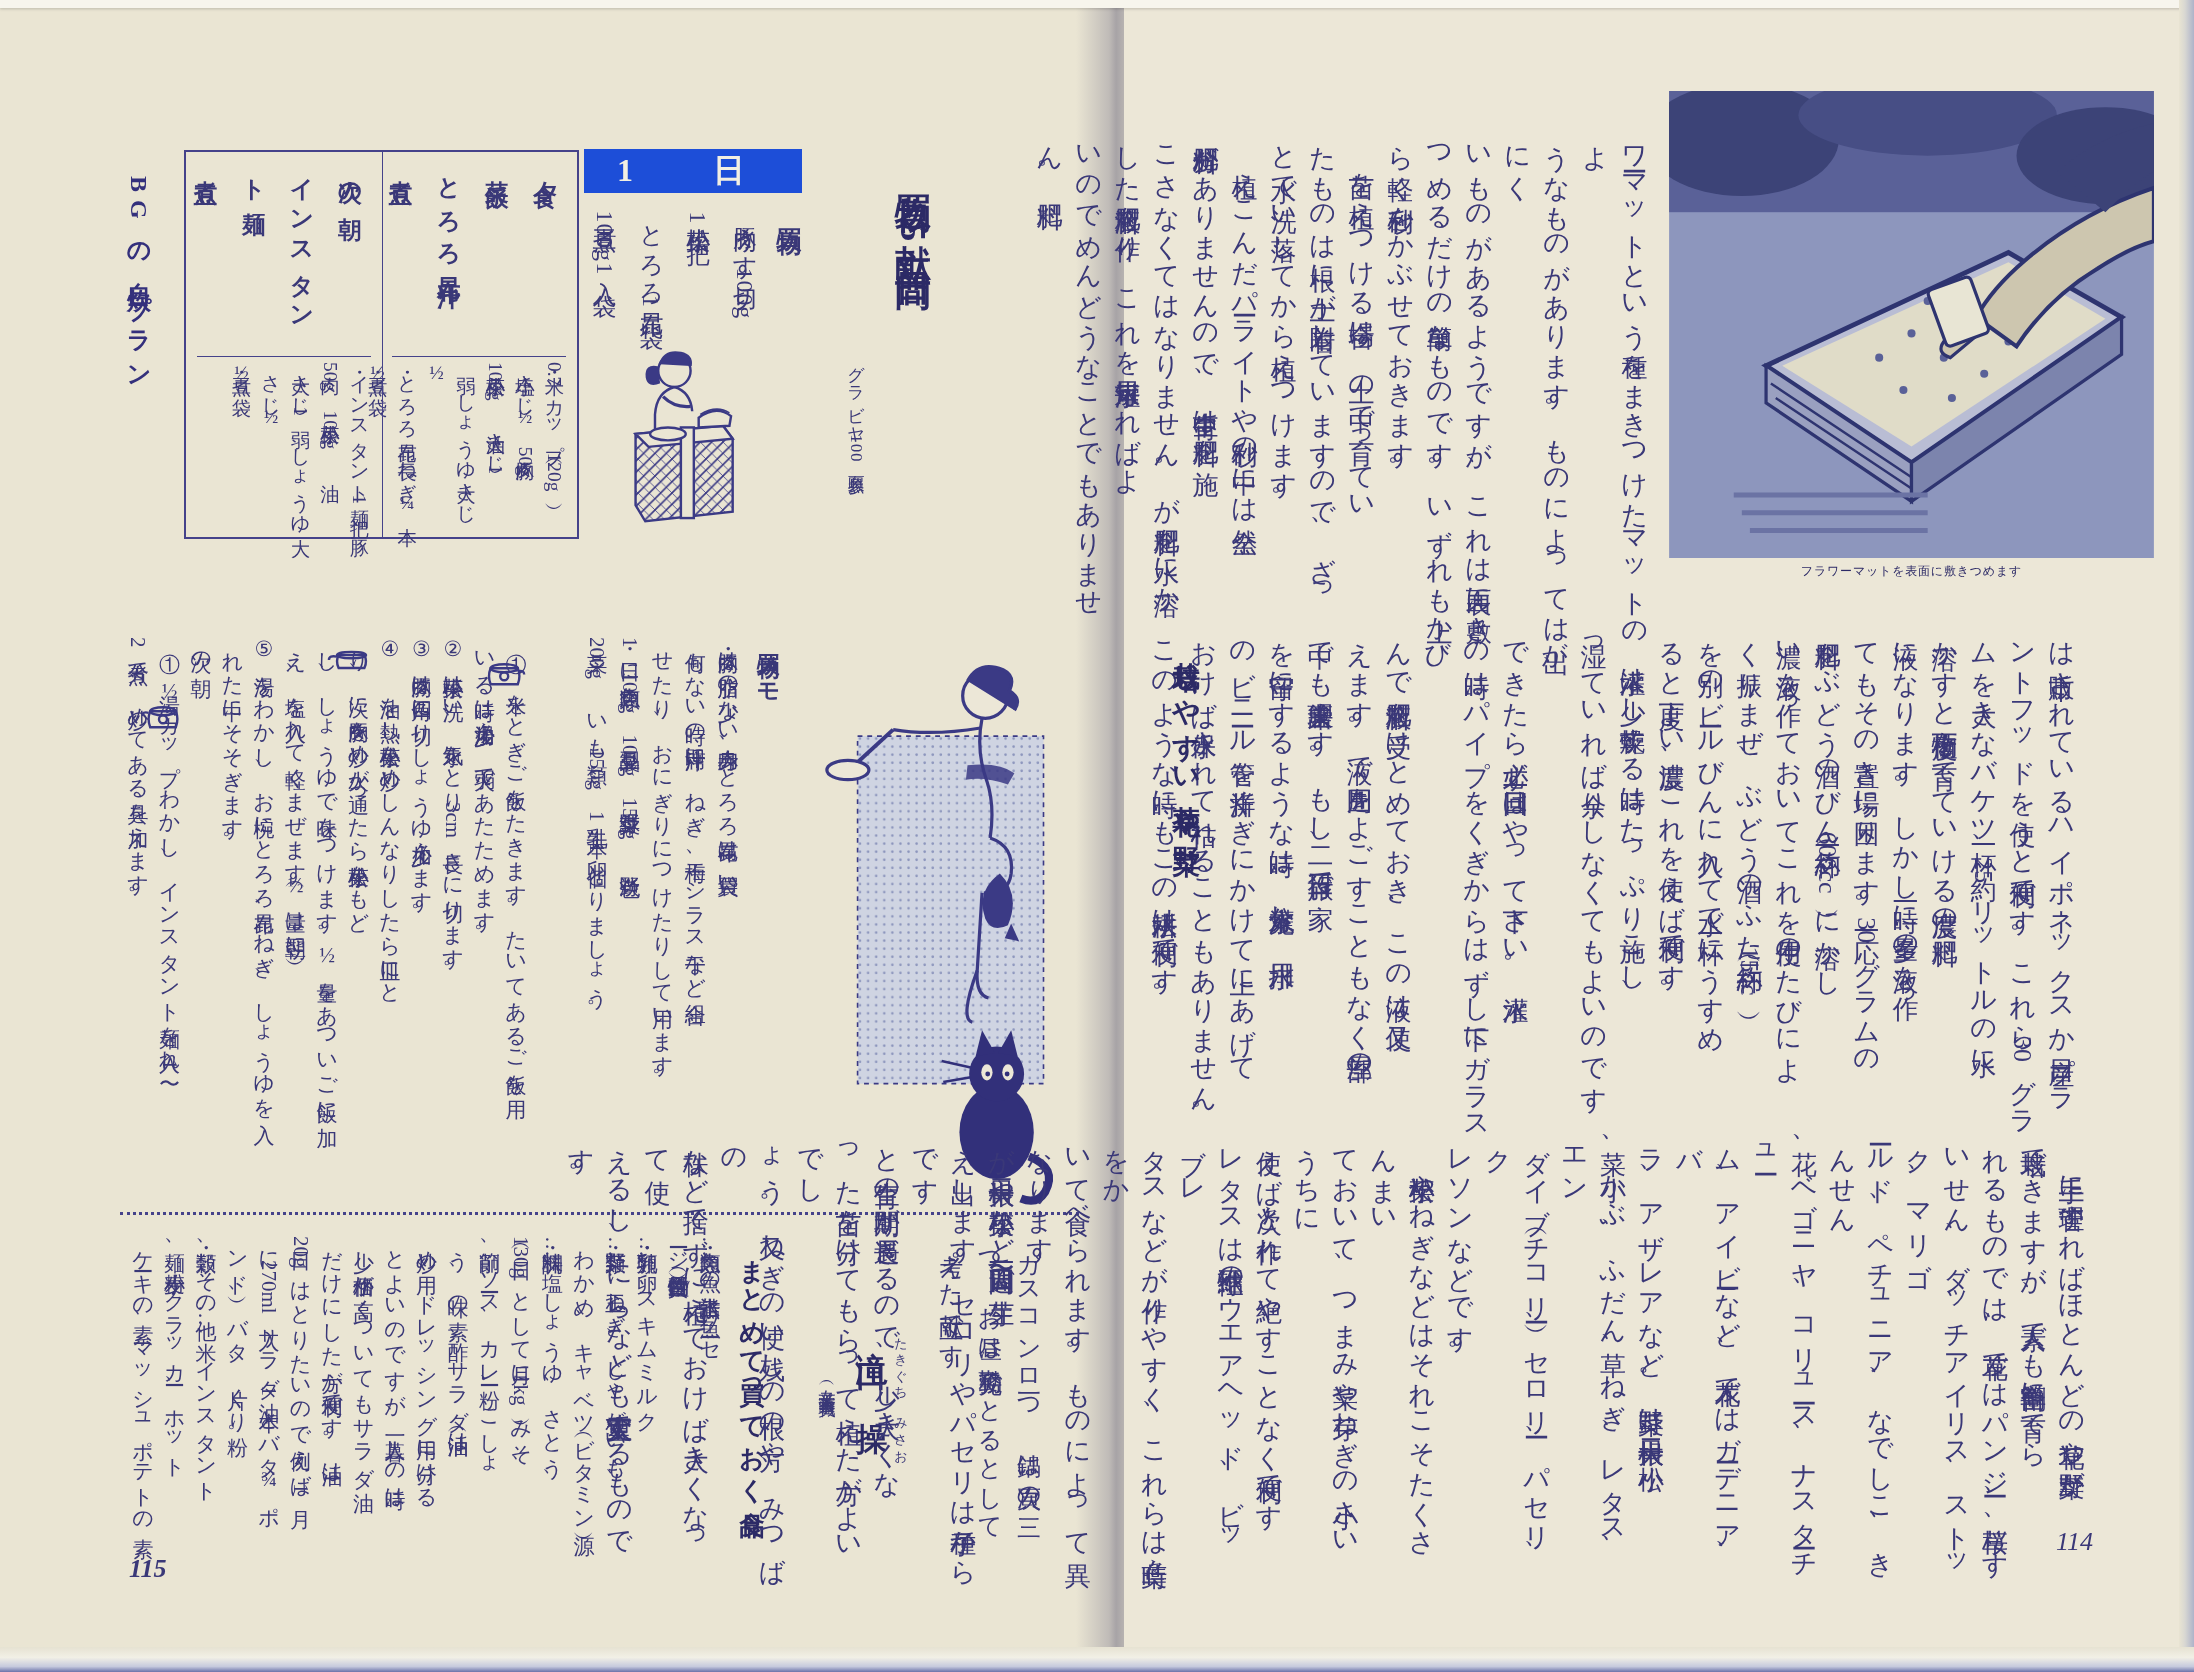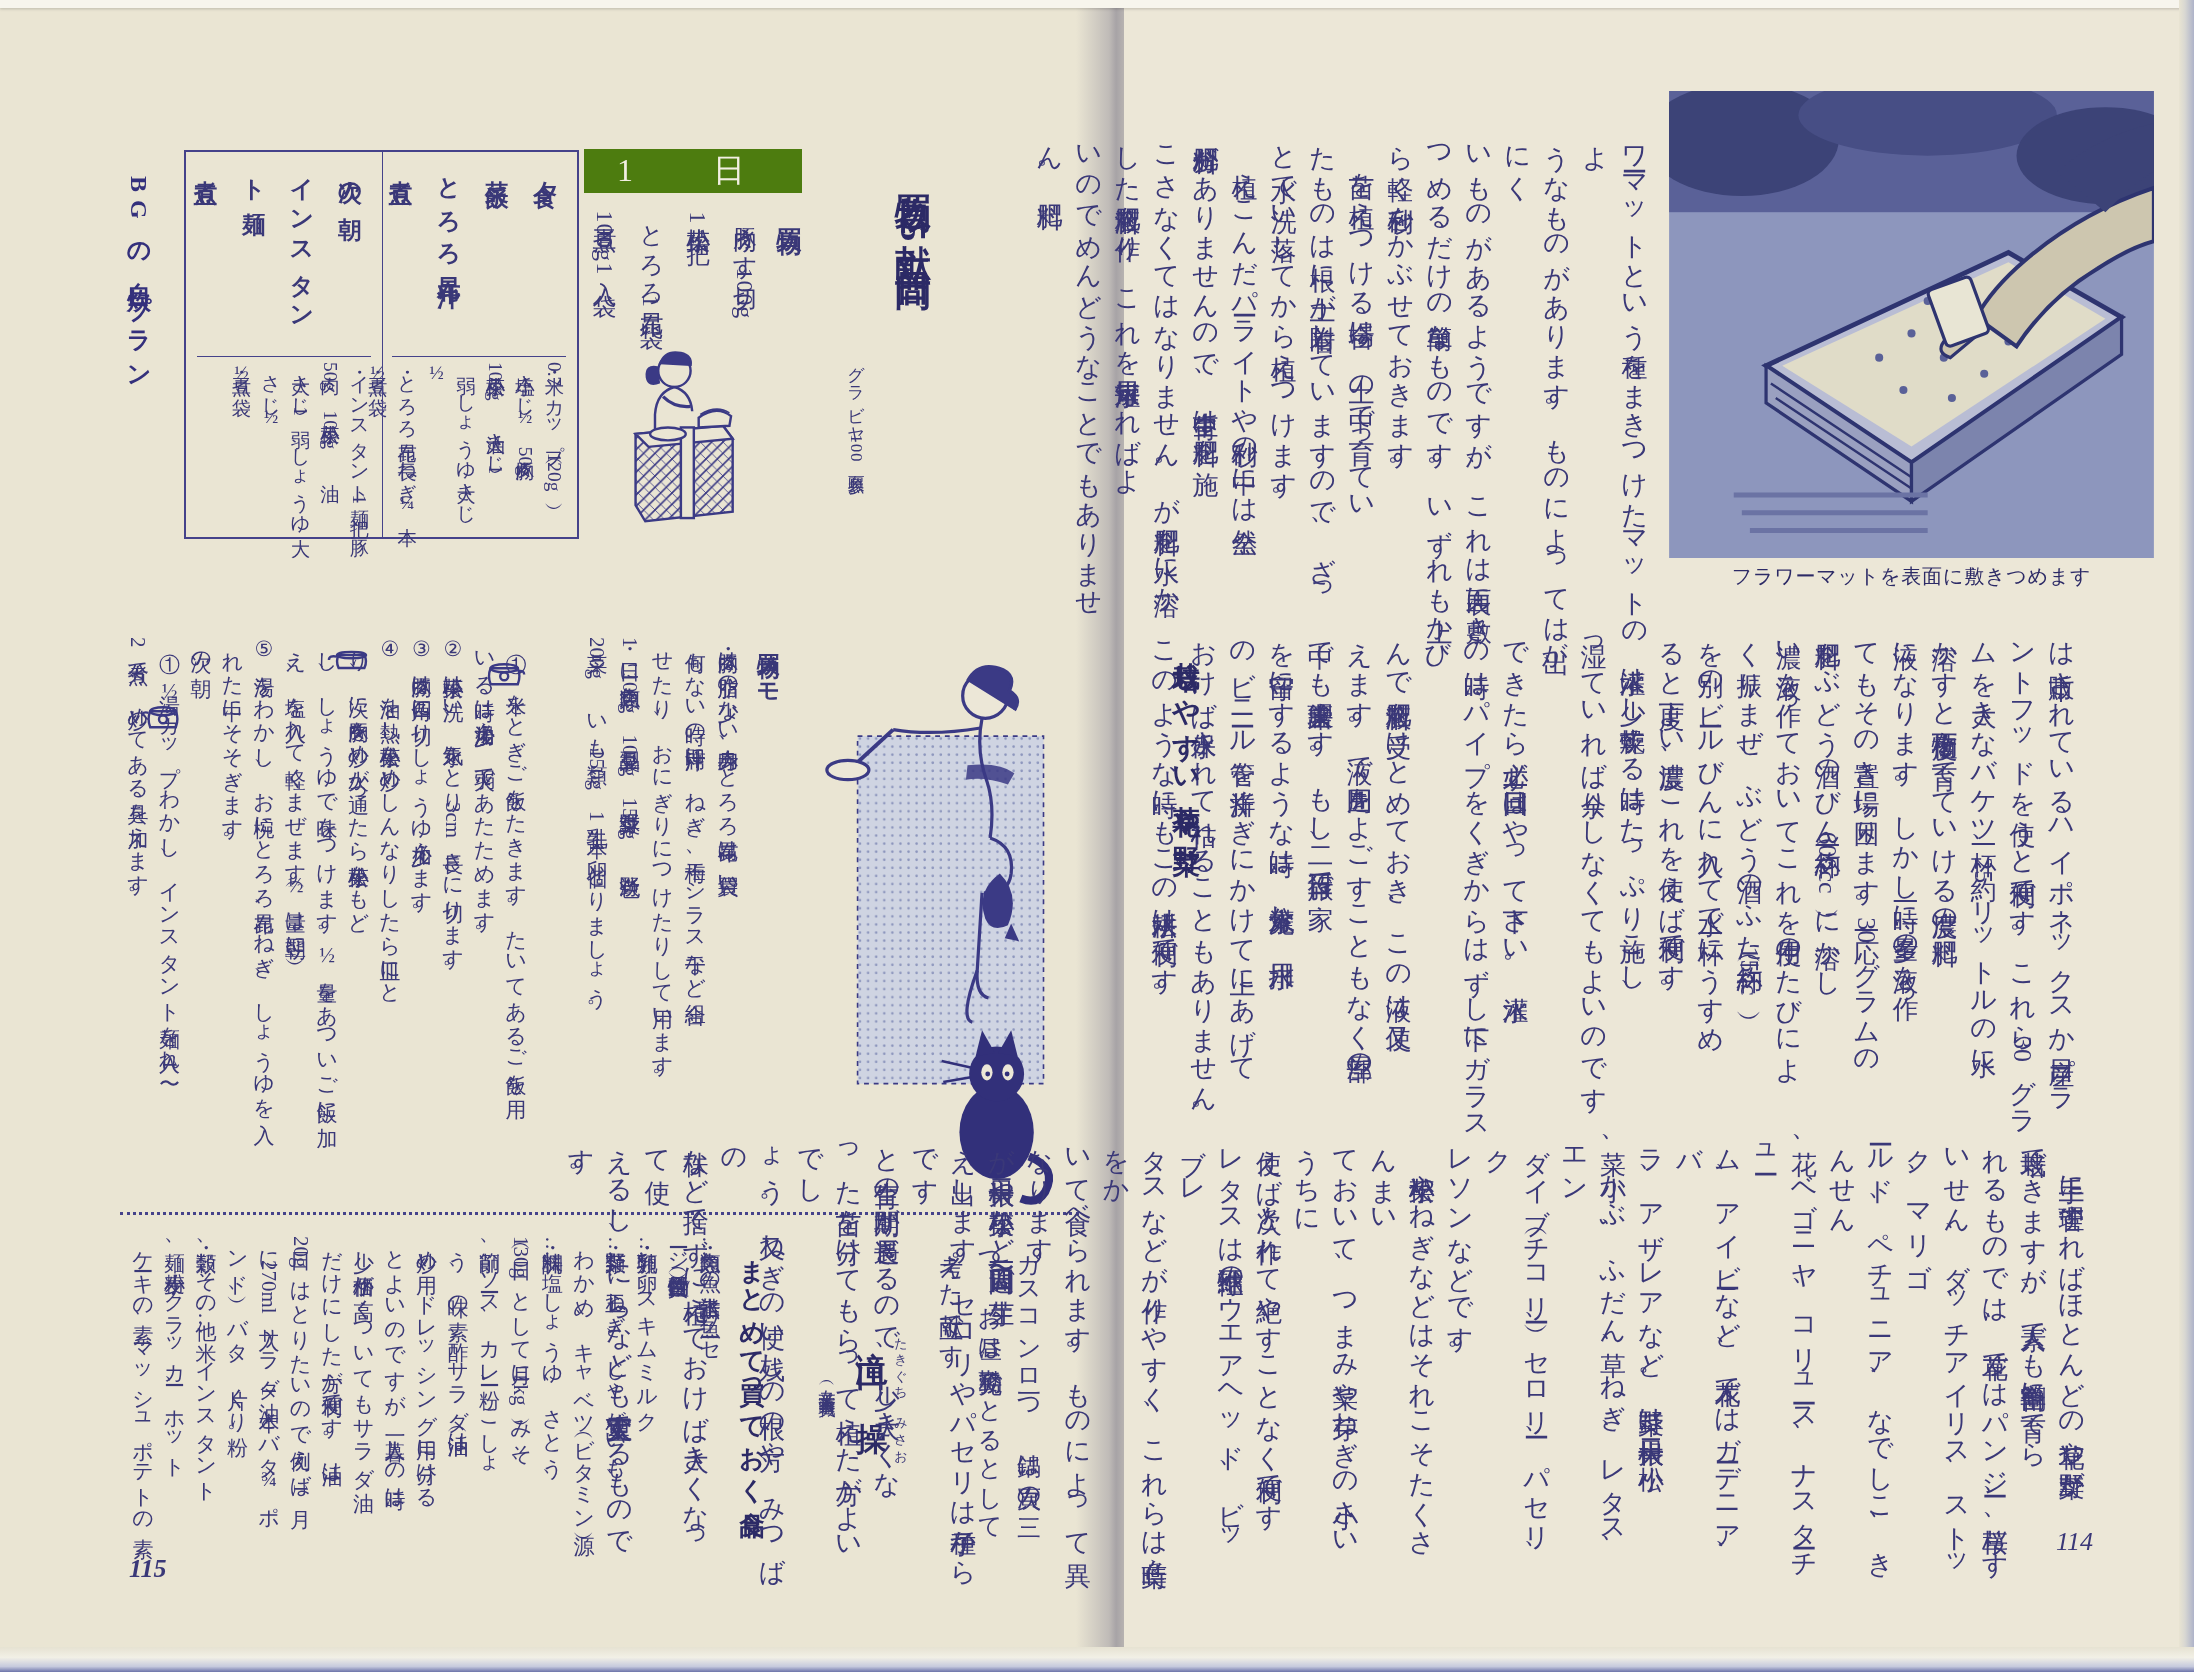--- a/index.html
+++ b/index.html
@@ -16,25 +16,25 @@
   #top-strip{position:absolute;left:0;top:0;width:2194px;height:8px;background:#f7f5ed;box-shadow:0 1.6px 2.4px rgba(0,0,0,.15);}
   #bottom-strip{position:absolute;left:0;top:1647px;width:2194px;height:26px;
     background:linear-gradient(180deg,#e6e2d2 0%,#f2f0e6 40%,#c6cadd 75%,#5b63a0 100%);}
   #right-edge{position:absolute;left:2179px;top:0;width:15.4px;height:1673px;
     background:linear-gradient(90deg,#e9e4d2,#d8d7d2 40%,#aeb3c9 100%);}
   .menu-table{border:2.4px solid #45428a;}
   .menu-table .cell{position:absolute;top:9.7px;bottom:9.7px;width:180px;display:flex;flex-direction:column;}
   .menu-table .hdr{flex:1.15;writing-mode:vertical-rl;white-space:pre-line;font-size:23.5px;line-height:2.05;letter-spacing:4.9px;}
   .menu-table .div{border-top:1.6px solid #45428a;margin:4.9px 3.2px;}
   .menu-table .ing{flex:1;writing-mode:vertical-rl;white-space:pre-line;font-size:19.4px;line-height:1.52;letter-spacing:0;}
-  .banner{background:#4d7c0f;color:#f2efe2;display:flex;align-items:center;justify-content:center;
-          font-size:32px;font-weight:normal;letter-spacing:24px;}
+  .banner{background:#1d4ed8;color:#f2efe2;display:flex;align-items:center;justify-content:center;
+          font-size:32px;font-weight:bold;letter-spacing:24px;}
   .dotted{border-bottom:3.2px dotted #45428a;}
   .pagenum{font-style:italic;font-size:26px;color:#3a3878;font-family:"Liberation Serif",serif;}
-  .caption{font-size:20px;text-align:center;color:#2c2a66;letter-spacing:0.8px;}
+  .caption{font-size:12px;text-align:center;color:#2c2a66;letter-spacing:0.8px;}
   svg{display:block;}
 </style>
 </head>
 <body>
 
 <div id="spread">
 
   <div id="left-page">
 
     <div class="abs vtext bold" style="left:121px;top:176px;height:291px;font-size:24px;letter-spacing:8px;color:#34307c;">BGの自炊プラン</div>

